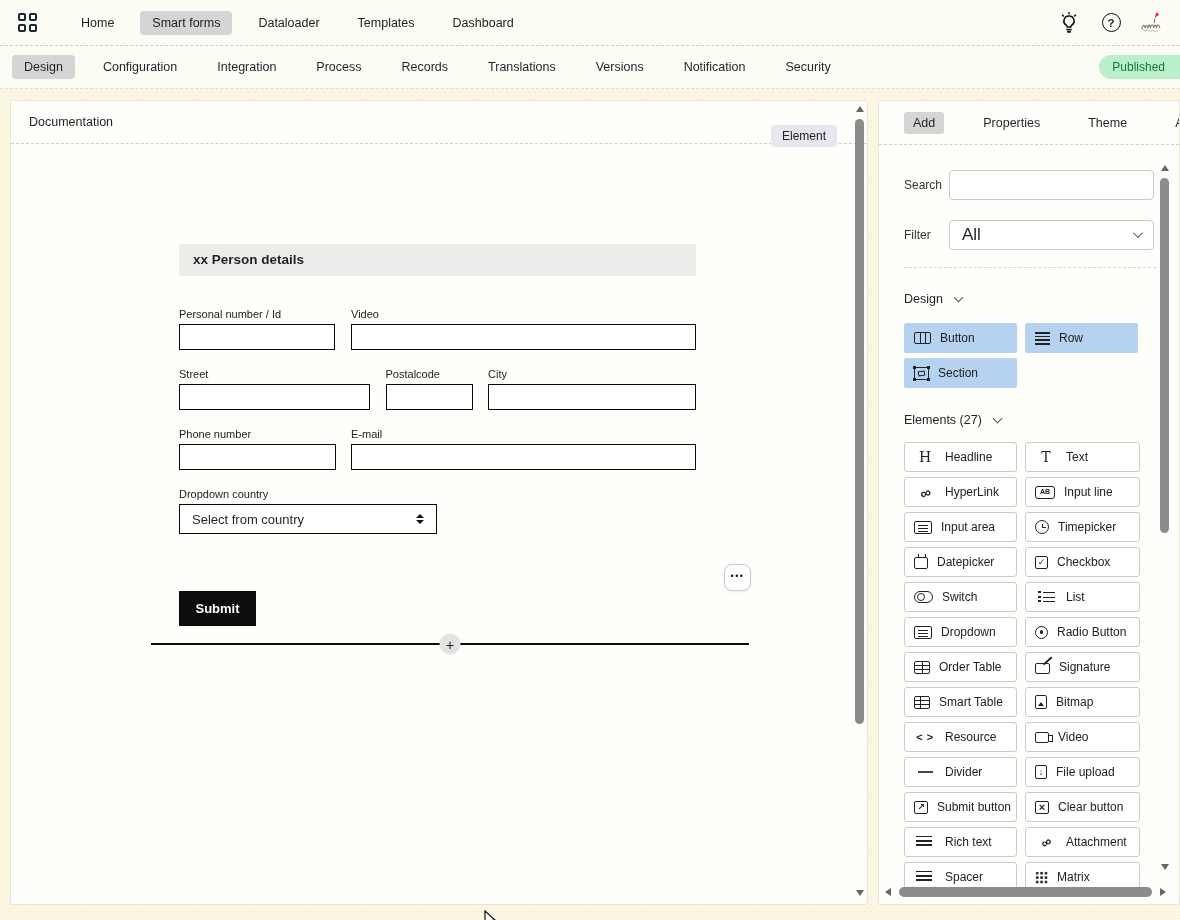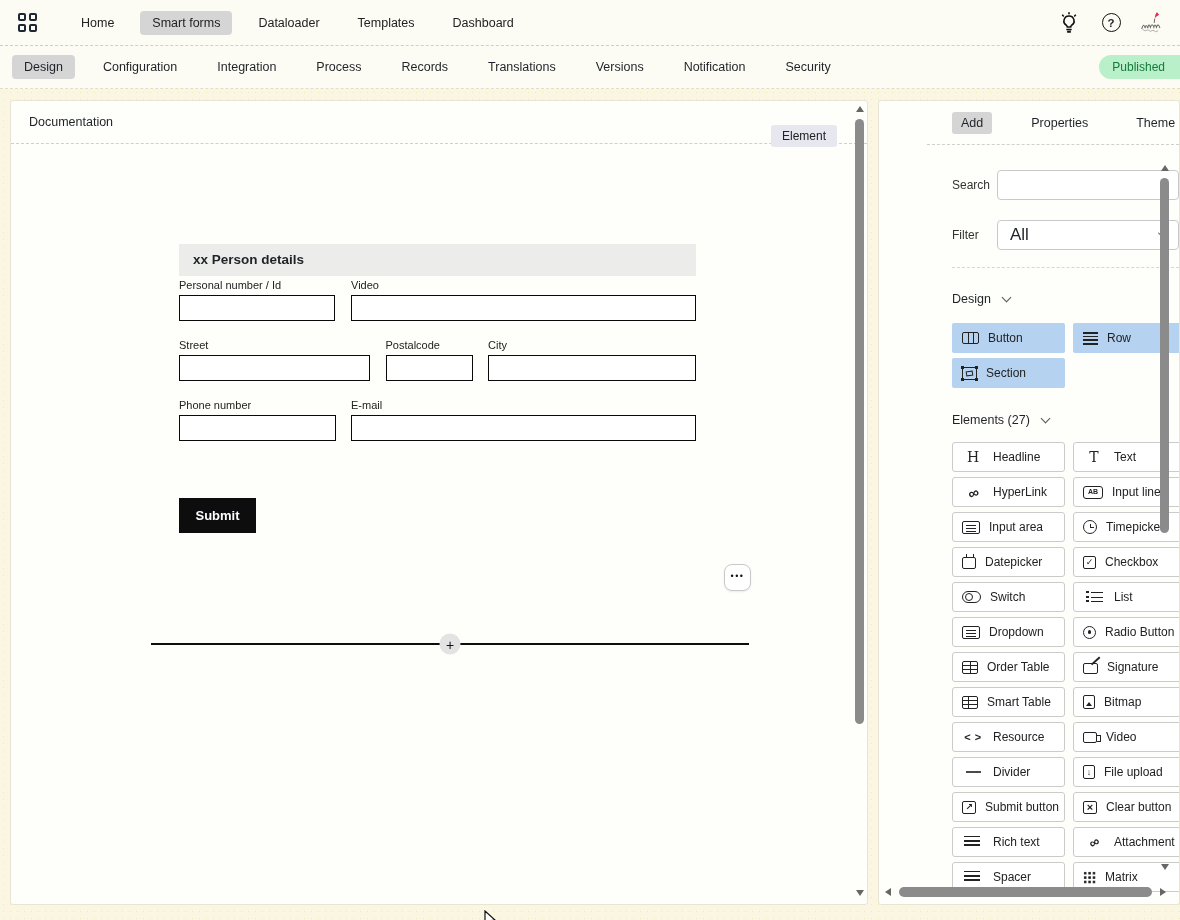--- a/index.html
+++ b/index.html
@@ -45,21 +45,21 @@
   
   .canvas { left:10px; width:858px; }
   .canvas-header { height:43px; border-bottom:1px dashed #cfcfcf; display:flex; align-items:center;
                    padding:0 18px; font-size:12.5px; }
   .element-btn { position:absolute; top:24px; right:30px; background:#e7e7f0; border-radius:3px;
                  padding:4px 11px; font-size:12px; color:#222; }
 
   .form { position:absolute; left:168px; top:143px; width:517px; }
   .section-band { height:32px; background:#ececea; line-height:32px; padding-left:14px;
                   font-weight:bold; font-size:13.5px; }
-  .frow { display:flex; justify-content:space-between; margin-top:3px; }
+  .frow { display:flex; justify-content:space-between; margin-top:32px; }
   .fgroup { display:flex; flex-direction:column; }
   .flabel { font-size:11px; color:#222; margin-bottom:4px; }
   .finput { height:26px; border:1.5px solid #0a0a0a; background:#fff; border-radius:0; padding:0 6px; font-size:12px; }
   .w156{width:156px}.w345{width:345px}.w191{width:191px}.w87{width:87px}.w208{width:208px}.w157{width:157px}
   .country-select { width:258px; height:30px; border:1.5px solid #0a0a0a; background:#fff;
                     display:flex; align-items:center; padding:0 12px; font-size:13px; position:relative; }
   .updown { position:absolute; right:12px; display:flex; flex-direction:column; gap:2px; }
   .updown i { width:0; height:0; border-left:4px solid transparent; border-right:4px solid transparent; }
   .updown i.up { border-bottom:4.5px solid #111; }
   .updown i.dn { border-top:4.5px solid #111; }
@@ -79,21 +79,21 @@
   
   .vscroll { position:absolute; width:10px; }
   .canvas .vscroll { right:2px; top:5px; bottom:8px; }
   .vthumb { position:absolute; left:0; width:9px; background:#8b8b8b; border-radius:5px; }
   .arr { width:0; height:0; position:absolute; left:1px; }
   .arr.up { border-left:4px solid transparent; border-right:4px solid transparent; border-bottom:6px solid #666; top:0; }
   .arr.dn { border-left:4px solid transparent; border-right:4px solid transparent; border-top:6px solid #666; bottom:0; }
   .canvas .vthumb { top:13px; height:605px; }
 
   
-  .sidebar { left:878px; width:302px;padding-left:48px; }
+  .sidebar { left:878px; width:302px; }
   .sb-tabs { display:flex; align-items:center; gap:30px; padding:11px 0 10px 25px;
              border-bottom:1px dashed #cfcfcf; font-size:12.5px; }
   .sb-tab { border-radius:3px; padding:4px 9px; }
   .sb-tab.active { background:#d5d5d5; }
   .sb-row { display:flex; align-items:center; margin-left:25px; }
   .sb-row.search { margin-top:25px; }
   .sb-row.filter { margin-top:20px; }
   .sb-label { width:45px; font-size:12px; color:#333; flex:none; }
   .sb-input { width:205px; height:30px; border:1px solid #c9c9c9; border-radius:4px; background:#fff;
               padding:0 10px; font-size:12px; }
@@ -292,20 +292,30 @@
         <div class="fgroup">
           <label class="flabel">Phone number</label>
           <input class="finput w157" value="" style="">
         </div>
         <div class="fgroup">
           <label class="flabel">E-mail</label>
           <input class="finput w345" value="" style="">
         </div>
       </div>
 
+      <div class="fgroup" style="margin-top:18px;">
+        <label class="flabel">Dropdown country</label>
+        <div class="country-select">
+          <span>Select from country</span>
+          <span class="updown">
+              <i class="up"></i>
+              <i class="dn"></i>
+            </span>
+        </div>
+      </div>
 
       <button class="submit-btn">Submit</button>
     </div>
 
     <button class="more-btn">•••</button>
 
     <div class="divider-wrap">
       <div class="divider-line"></div>
       <button class="plus-btn">+</button>
     </div>

